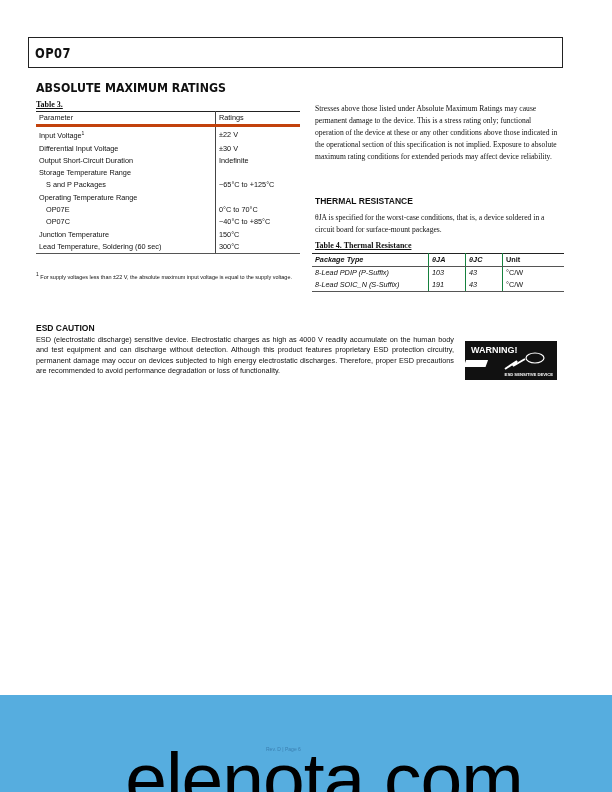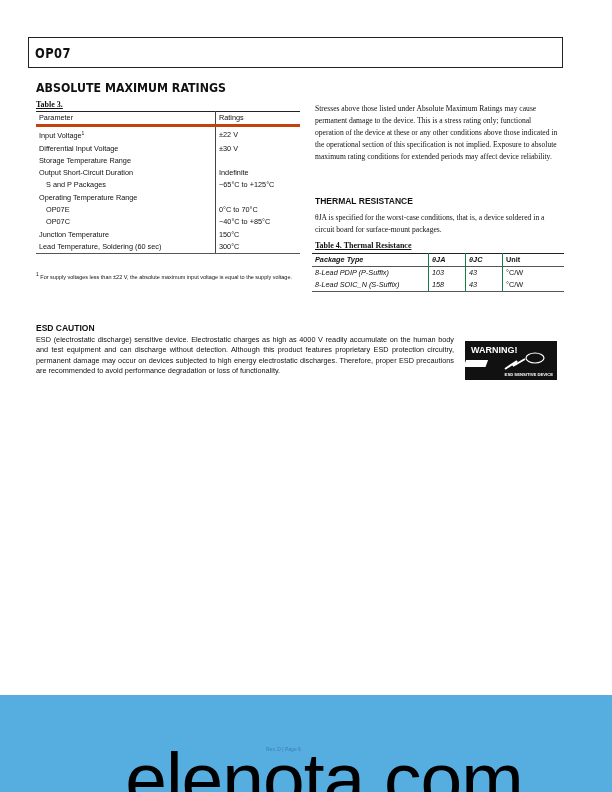--- a/index.html
+++ b/index.html
@@ -56,26 +56,26 @@
   <tbody id="t3body">
       <tr>
         <td class="c1">Input Voltage<sup>1</sup></td>
         <td>±22 V</td>
       </tr>
       <tr>
         <td class="c1">Differential Input Voltage</td>
         <td>±30 V</td>
       </tr>
       <tr>
+        <td class="c1">Output Short-Circuit Duration</td>
+        <td>Indefinite</td>
+      </tr>
+      <tr>
         <td class="c1">Storage Temperature Range</td>
         <td></td>
-      </tr>
-      <tr>
-        <td class="c1">Output Short-Circuit Duration</td>
-        <td>Indefinite</td>
       </tr>
       <tr>
         <td class="c1 ind">S and P Packages</td>
         <td>−65°C to +125°C</td>
       </tr>
       <tr>
         <td class="c1">Operating Temperature Range</td>
         <td></td>
       </tr>
       <tr>
@@ -116,21 +116,21 @@
     </thead>
   <tbody id="t4body">
       <tr>
         <td class="b">8-Lead PDIP (P-Suffix)</td>
         <td class="b">103</td>
         <td class="b">43</td>
         <td>°C/W</td>
       </tr>
       <tr>
         <td class="b">8-Lead SOIC_N (S-Suffix)</td>
-        <td class="b">158</td>
+        <td class="b">191</td>
         <td class="b">43</td>
         <td>°C/W</td>
       </tr>
     </tbody>
 </table>
 
 <div class="esdh">ESD CAUTION</div>
 <div class="esdp">ESD (electrostatic discharge) sensitive device. Electrostatic charges as high as 4000 V readily accumulate on the human body and test equipment and can discharge without detection. Although this product features proprietary ESD protection circuitry, permanent damage may occur on devices subjected to high energy electrostatic discharges. Therefore, proper ESD precautions are recommended to avoid performance degradation or loss of functionality.</div>
 
 <div class="warn">

